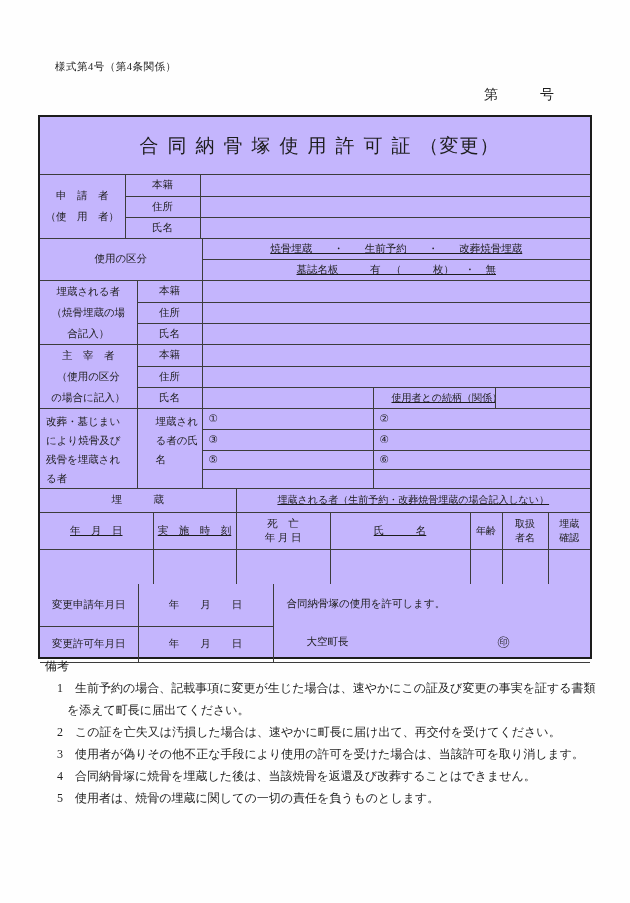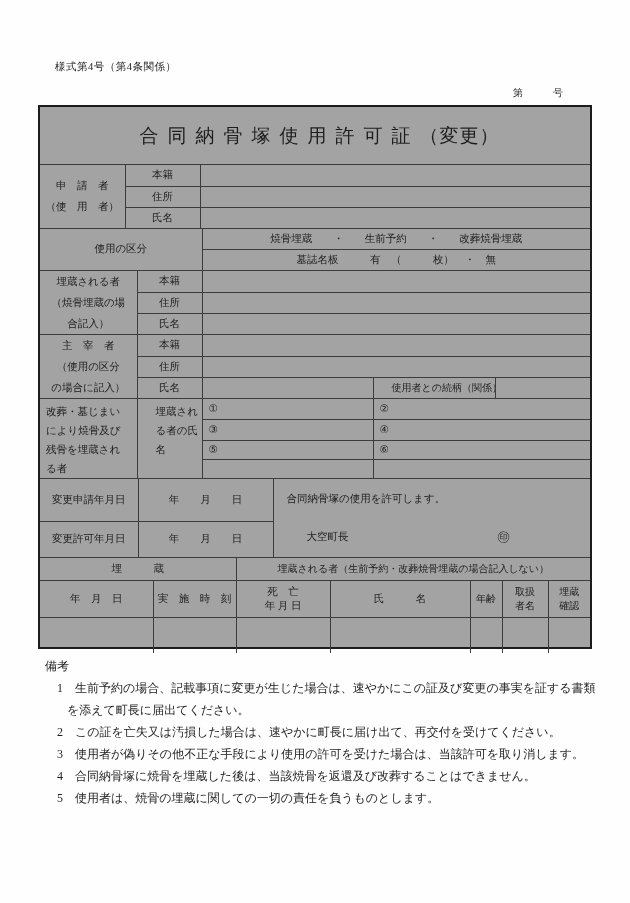--- a/index.html
+++ b/index.html
@@ -2,25 +2,25 @@
 <html><head>
 <meta charset="utf-8">
 <style>
   html,body { margin:0; padding:0; background:#ffffff; }
   .page {
     position:relative; width:630px; height:903px; background:#fefefe;
     font-family:"Liberation Serif","DejaVu Serif",serif;
     color:#1d1d1d; font-size:10.5px; overflow:hidden;
   }
   .form-label { position:absolute; left:43px; top:60px; font-size:10.5px; letter-spacing:0.5px;margin-left:12px; }
-  .doc-number { position:absolute; top:86px; right:67px; font-size:10px; }
+  .doc-number { position:absolute; top:86px; right:76px; font-size:14px; }
 
   .formbox {
-    position:absolute; left:38px; top:105px; width:554px; height:544px;
-    border:2px solid #1c1c1c; box-sizing:border-box; background:#a3a3a3;
+    position:absolute; left:38px; top:115px; width:554px; height:544px;
+    border:2px solid #1c1c1c; box-sizing:border-box; background:#c4b5fd;
   }
   .title-row {
     height:57px; border-bottom:1px solid #3c3c3c;
     display:flex; align-items:center; justify-content:center; font-size:19px;
   }
   .title-main { letter-spacing:9px; margin-left:9px; }
   .title-suffix { letter-spacing:1px; }
 
   table { border-collapse:collapse; table-layout:fixed; width:100%; }
   td {
@@ -30,21 +30,21 @@
   }
   tr > td:last-child { border-right:none; }
   td.keepR { border-right:1px solid #3c3c3c !important; }
   tr.lastRow td { border-bottom:none; }
 
   .ln { display:block; line-height:21px; }
   .ln19 { display:block; line-height:19px; }
   .tleft { text-align:left; }
   .vtop { vertical-align:top; }
   .pre { white-space:pre-line; line-height:14px; }
-  .nowrap { white-space:nowrap; }
+  .nowrap { white-space:nowrap;text-decoration:underline; }
   .padl6 { padding-left:6px; }
   .padl4 { padding-left:18px; }
   .relcell { font-size:10px; }
 
   .permitCell {
     vertical-align:top;
   }
   .permitInner {
     display:flex; flex-direction:column; justify-content:space-between;
     height:76px; padding-top:13px; padding-bottom:11px; box-sizing:border-box;
@@ -198,20 +198,59 @@
       </tr>
       <tr style="height:20px">
         <td class="tleft padl6">③</td>
         <td class="tleft padl6">④</td>
       </tr>
       <tr style="height:19px">
         <td class="tleft padl6">⑤</td>
         <td class="tleft padl6">⑥</td>
       </tr>
       <tr style="height:18px">
+        <td></td>
+        <td></td>
+      </tr>
+    </tbody>
+      </table>
+
+    <table>
+      <colgroup>
+        <col style="width:113px">
+          <col style="width:83px">
+          <col style="width:94px">
+        <col style="width:140px">
+          <col style="width:32px">
+          <col style="width:46px">
+          <col style="width:42px">
+      </colgroup>
+      <tbody>
+          <tr style="height:23px">
+        <td colspan="2">埋　　　蔵</td>
+        <td colspan="5" class="nowrap" style="font-size:10px">埋蔵される者（生前予約・改葬焼骨埋蔵の場合記入しない）</td>
+      </tr>
+      <tr style="height:37px">
+        <td class="nowrap">年　月　日</td>
+        <td class="nowrap">実　施　時　刻</td>
+        <td class="pre">死　亡
+年 月 日</td>
+        <td class="nowrap">氏　　　名</td>
+        <td style="font-size:10px">年齢</td>
+        <td class="pre" style="font-size:10px">取扱
+者名</td>
+        <td class="pre" style="font-size:10px">埋蔵
+確認</td>
+      </tr>
+      <tr class="lastRow" style="height:35px">
+        <td></td>
+        <td></td>
+        <td></td>
+        <td></td>
+        <td></td>
         <td></td>
         <td></td>
       </tr>
     </tbody>
       </table>
 
     <table>
       <colgroup>
           <col style="width:98px">
           <col style="width:135px">
@@ -231,59 +270,20 @@
           </div>
         </td>
       </tr>
       <tr style="height:36px">
         <td>変更許可年月日</td>
         <td class="keepR">年　　月　　日</td>
       </tr>
     </tbody>
       </table>
 
-    <table>
-      <colgroup>
-        <col style="width:113px">
-          <col style="width:83px">
-          <col style="width:94px">
-        <col style="width:140px">
-          <col style="width:32px">
-          <col style="width:46px">
-          <col style="width:42px">
-      </colgroup>
-      <tbody>
-          <tr style="height:23px">
-        <td colspan="2">埋　　　蔵</td>
-        <td colspan="5" class="nowrap" style="font-size:10px">埋蔵される者（生前予約・改葬焼骨埋蔵の場合記入しない）</td>
-      </tr>
-      <tr style="height:37px">
-        <td class="nowrap">年　月　日</td>
-        <td class="nowrap">実　施　時　刻</td>
-        <td class="pre">死　亡
-年 月 日</td>
-        <td class="nowrap">氏　　　名</td>
-        <td style="font-size:10px">年齢</td>
-        <td class="pre" style="font-size:10px">取扱
-者名</td>
-        <td class="pre" style="font-size:10px">埋蔵
-確認</td>
-      </tr>
-      <tr class="lastRow" style="height:35px">
-        <td></td>
-        <td></td>
-        <td></td>
-        <td></td>
-        <td></td>
-        <td></td>
-        <td></td>
-      </tr>
-    </tbody>
-      </table>
-
   </div>
 
   <div class="notes">
     <div class="notes-title">備考</div>
     <div class="note-item">1　生前予約の場合、記載事項に変更が生じた場合は、速やかにこの証及び変更の事実を証する書類を添えて町長に届出てください。</div>
     <div class="note-item">2　この証を亡失又は汚損した場合は、速やかに町長に届け出て、再交付を受けてください。</div>
     <div class="note-item">3　使用者が偽りその他不正な手段により使用の許可を受けた場合は、当該許可を取り消します。</div>
     <div class="note-item">4　合同納骨塚に焼骨を埋蔵した後は、当該焼骨を返還及び改葬することはできません。</div>
     <div class="note-item">5　使用者は、焼骨の埋蔵に関しての一切の責任を負うものとします。</div>
   </div>

